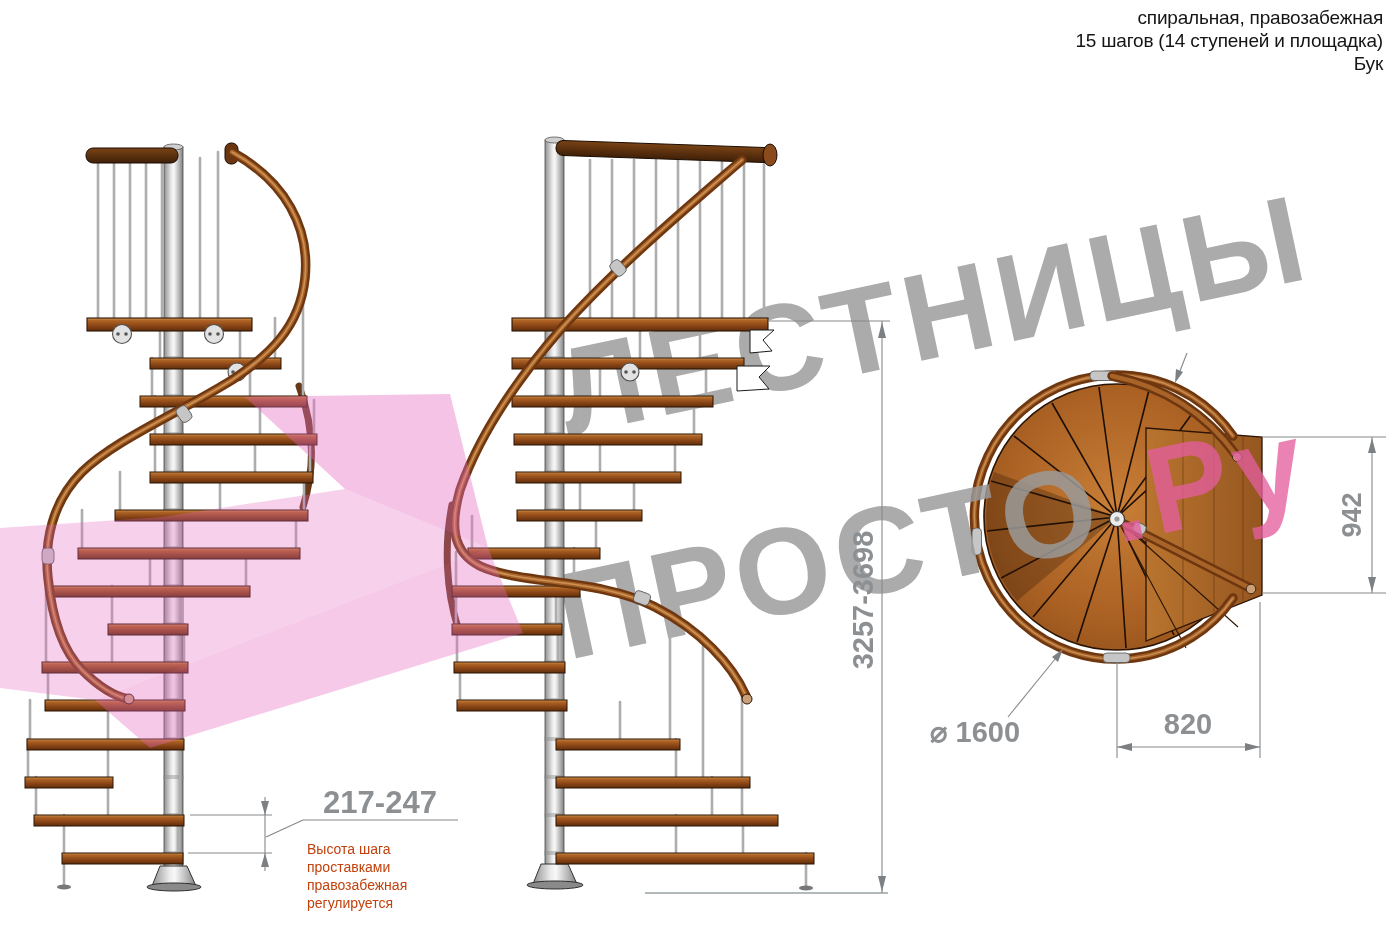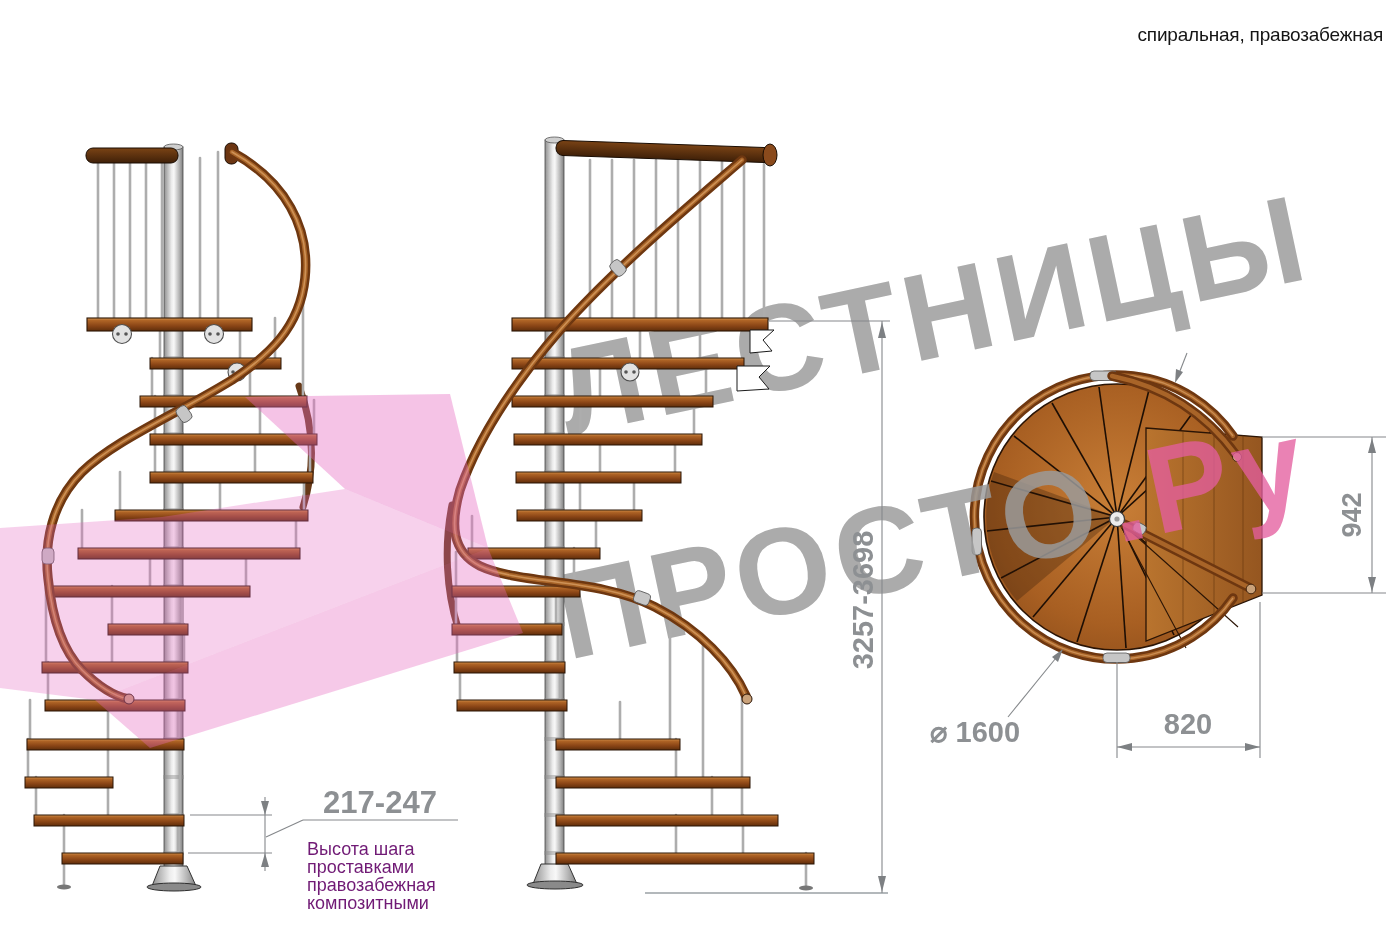--- a/index.html
+++ b/index.html
@@ -1,26 +1,26 @@
 <!DOCTYPE html>
 <html><head>
 <meta charset="utf-8">
 <style>
   html,body{margin:0;padding:0}
   body{
     width:1400px;height:939px;position:relative;overflow:hidden;
     background:#ffffff;font-family:"Liberation Sans",sans-serif;
   }
   .header{
-    position:absolute;top:23px;right:17px;text-align:right;
+    position:absolute;top:6px;right:17px;text-align:right;
     font-size:19px;line-height:23px;color:#151515;letter-spacing:-.2px;
   }
   .note{
     position:absolute;left:307px;top:840px;
-    font-size:18px;line-height:18px;color:#701a75;
+    font-size:14px;line-height:18px;color:#c2410c;
   }
   svg.canvas{position:absolute;left:0;top:0}
   
   .tread{fill:url(#gw);stroke:#2a1405;stroke-width:1;}
   .platform{fill:url(#gw);stroke:#2a1405;stroke-width:1.1;}
   .bal{stroke:#adadad;stroke-width:2.6;stroke-linecap:round;}
   .collar{fill:#8d8d8d;opacity:.45;}
   .rail-base{fill:none;stroke:#6e3710;stroke-width:9.5;stroke-linecap:round;}
   .rail-mid{fill:none;stroke:#a86428;stroke-width:4.5;stroke-linecap:round;}
   .rail-hl{fill:none;stroke:#d9a066;stroke-width:1.6;stroke-linecap:round;opacity:.75;}
@@ -425,20 +425,22 @@
 
     <g>
       <line class="dimline" x1="1187" y1="353" x2="1178" y2="376"></line>
       <polygon class="dimarrow" points="1175,383 1183,372 1176,369"></polygon>
     </g>
   </g>
 </svg>
 
 <div class="header">
   <div>спиральная, правозабежная</div>
+  <div>15 шагов (14 ступеней и площадка)</div>
+  <div>Бук</div>
 </div>
 
 <div class="note">
   <div>Высота шага</div>
   <div>проставками</div>
   <div>правозабежная</div>
-  <div>композитными</div>
+  <div>регулируется</div>
 </div>
 
 </body></html>

